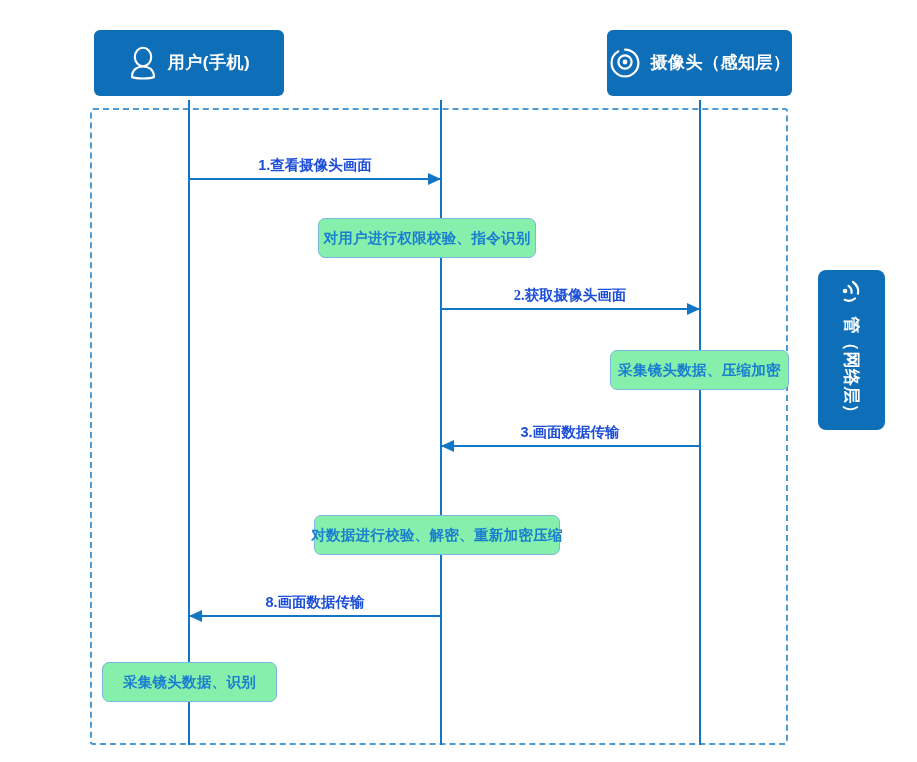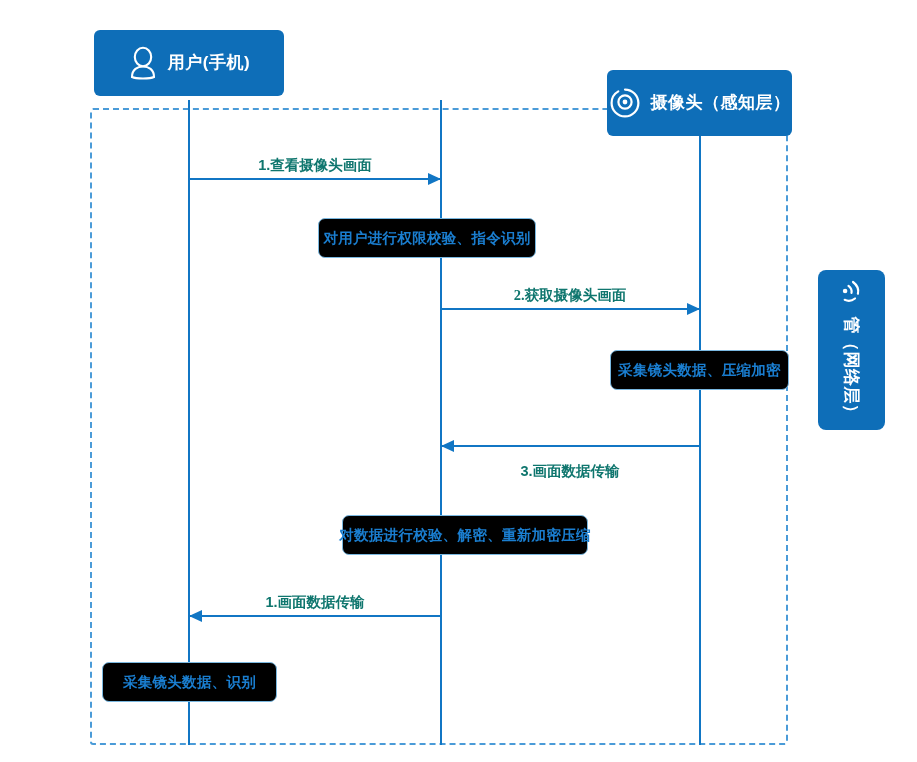--- a/index.html
+++ b/index.html
@@ -68,21 +68,21 @@
   
   .msg {
     position: absolute;
     height: 2px;
     background: #1176c4;
   }
   .msg-label {
     position: absolute;
     font-size: 14.5px;
     font-weight: bold;
-    color: #0f766e;
+    color: #1d4ed8;
     white-space: nowrap;
     text-align: center;
   }
   .arrowhead {
     position: absolute;
     width: 0;
     height: 0;
   }
   .arrowhead.right {
     border-top: 6px solid transparent;
@@ -91,21 +91,21 @@
   }
   .arrowhead.left {
     border-top: 6px solid transparent;
     border-bottom: 6px solid transparent;
     border-right: 13px solid #1176c4;
   }
 
   
   .proc-box {
     position: absolute;
-    background: #000000;
+    background: #86efac;
     border: 1.6px solid #7ab8e0;
     border-radius: 7px;
     display: flex;
     align-items: center;
     justify-content: center;
     box-sizing: border-box;
     z-index: 3;
   }
   .proc-label {
     font-size: 14.5px;
@@ -156,21 +156,21 @@
       <svg width="30" height="34" viewBox="0 0 30 34" aria-hidden="true">
         <ellipse cx="15" cy="11" rx="8.2" ry="9.2" fill="none" stroke="#ffffff" stroke-width="2.1"></ellipse>
         <path d="M4 31 C4 23.5 9.5 20.5 15 20.5 C20.5 20.5 26 23.5 26 31" fill="none" stroke="#ffffff" stroke-width="2.1" stroke-linecap="round"></path>
         <path d="M4 31 C8 33 22 33 26 31" fill="none" stroke="#ffffff" stroke-width="2.1" stroke-linecap="round"></path>
       </svg>
     </span>
     <span class="actor-label">用户(手机)</span>
   </div>
 
 
-  <div class="actor-box" style="left:607px; top:26px; width:185px; height:66px;margin-top:40px;">
+  <div class="actor-box" style="left:607px; top:26px; width:185px; height:66px;">
     <span class="actor-icon">
       <svg width="32" height="32" viewBox="0 0 32 32" aria-hidden="true">
         <path d="M16 2.6 C23.4 2.6 29.4 8.6 29.4 16 C29.4 23.4 23.4 29.4 16 29.4
                  C8.6 29.4 2.6 23.4 2.6 16 C2.6 11 5.3 6.7 9.3 4.4" fill="none" stroke="#ffffff" stroke-width="2.2" stroke-linecap="round"></path>
         <circle cx="16" cy="15" r="6.6" fill="none" stroke="#ffffff" stroke-width="2.2"></circle>
         <circle cx="16" cy="15" r="2.4" fill="#ffffff"></circle>
       </svg>
     </span>
     <span class="actor-label">摄像头（感知层）</span>
   </div>
@@ -184,29 +184,29 @@
   </div>
 
   <div class="msg-label" style="left:441px; top:282px; width:258px;font-family:Liberation Serif, serif;">2.获取摄像头画面</div>
   <div class="msg" style="left:441px; top:304px; width:259px;"></div>
   <div class="arrowhead right" style="left:687px; top:299px;"></div>
 
   <div class="proc-box" style="left:610px; top:346px; width:179px; height:40px;text-align:center;">
     <span class="proc-label">采集镜头数据、压缩加密</span>
   </div>
 
-  <div class="msg-label" style="left:441px; top:419px; width:258px;margin-top:39px;">3.画面数据传输</div>
+  <div class="msg-label" style="left:441px; top:419px; width:258px;">3.画面数据传输</div>
   <div class="msg" style="left:441px; top:441px; width:259px;"></div>
   <div class="arrowhead left" style="left:441px; top:436px;"></div>
 
-  <div class="proc-box" style="left:314px; top:511px; width:246px; height:40px;margin-left:28px;">
+  <div class="proc-box" style="left:314px; top:511px; width:246px; height:40px;">
     <span class="proc-label">对数据进行校验、解密、重新加密压缩</span>
   </div>
 
-  <div class="msg-label" style="left:189px; top:589px; width:252px;">1.画面数据传输</div>
+  <div class="msg-label" style="left:189px; top:589px; width:252px;">8.画面数据传输</div>
   <div class="msg" style="left:189px; top:611px; width:252px;"></div>
   <div class="arrowhead left" style="left:189px; top:606px;"></div>
 
   <div class="proc-box" style="left:102px; top:658px; width:175px; height:40px;">
     <span class="proc-label">采集镜头数据、识别</span>
   </div>
 
   <div class="side-band" style="left:818px; top:266px; width:67px; height:160px;">
     <div class="side-band-inner">
       <span class="actor-icon">

